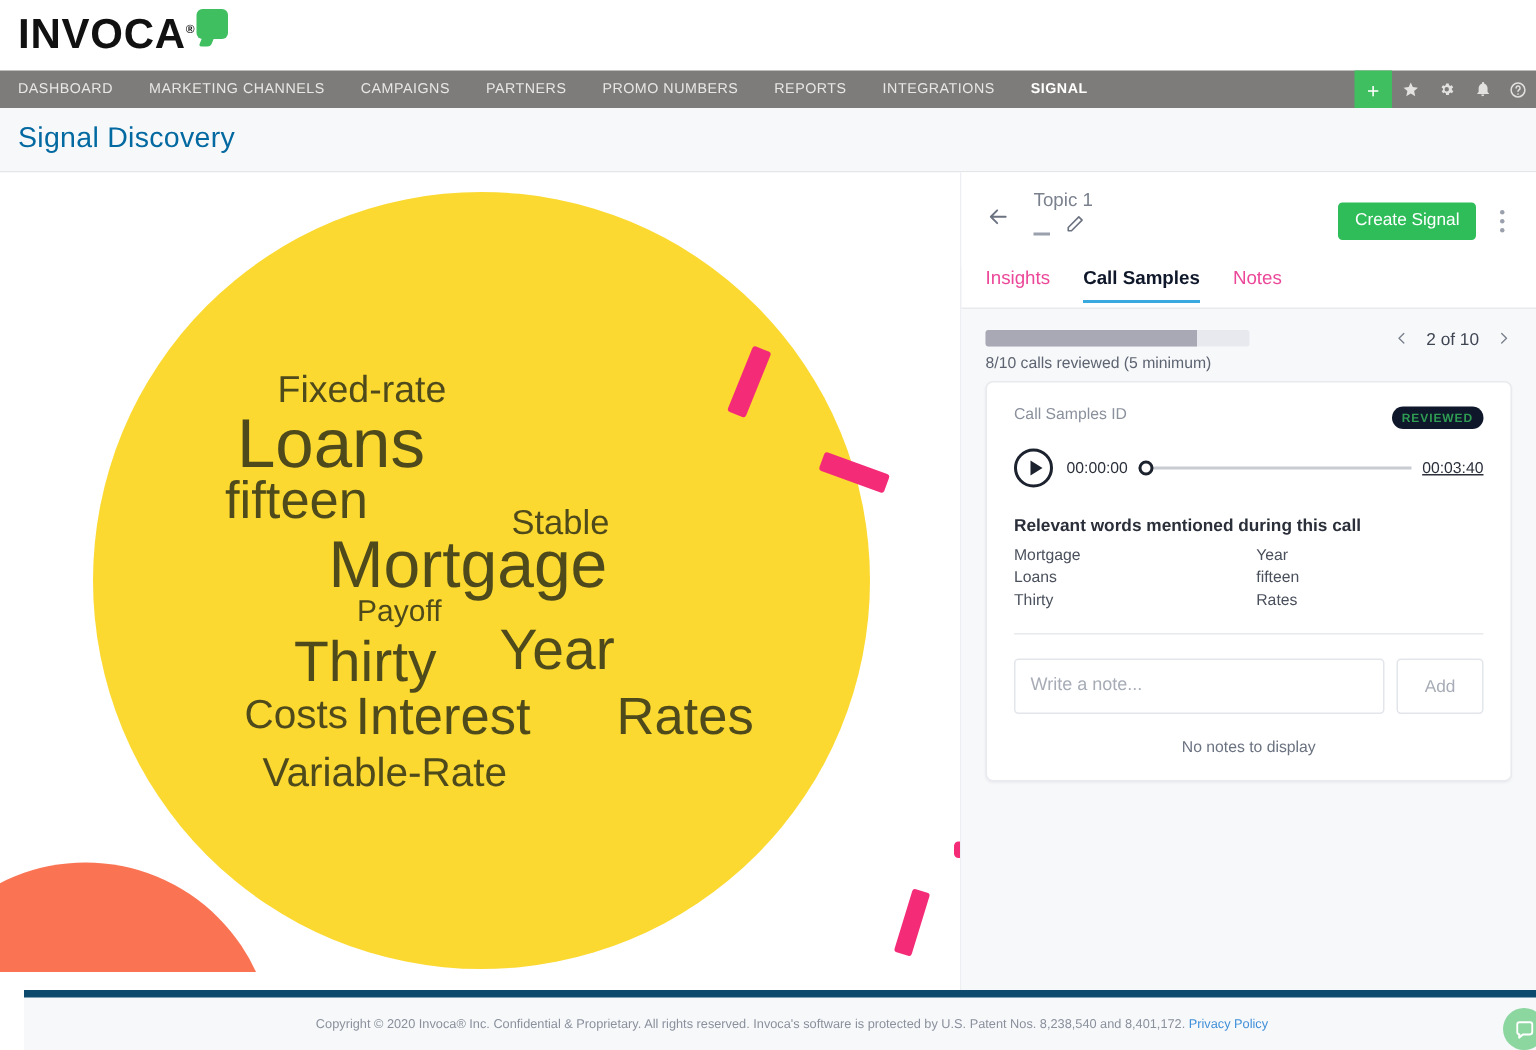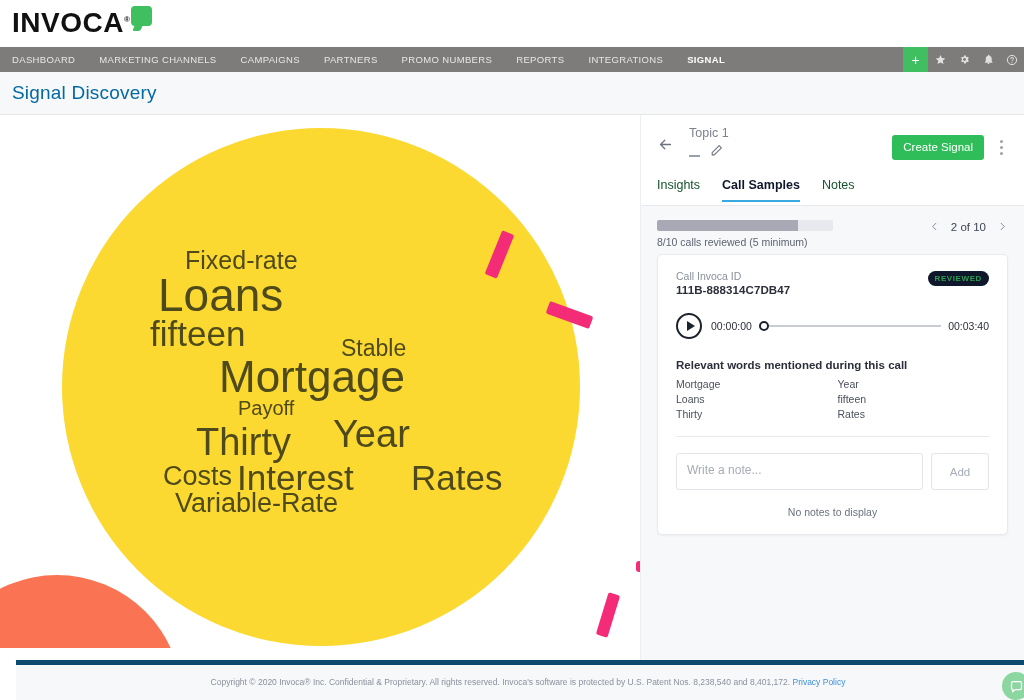--- a/index.html
+++ b/index.html
@@ -149,21 +149,21 @@
     justify-content:center; gap: 3px;
   }
   .kebab i { width: 3px; height: 3px; border-radius:50%; background:#9aa1ad; display:block; }
 
   .tabs {
     position: relative; height: 28px; padding-left: 16px;
     display: flex; align-items: flex-start; gap: 22px;
     border-bottom: 1px solid #e8eaee;
   }
   .tab {
-    font-size: 12.5px; color: #14532d; cursor: pointer;
+    font-size: 12.5px; color: #ec4899; cursor: pointer;
     padding-bottom: 8px; border-bottom: 2px solid transparent;
   }
   .tab.active { color: #0f172a; font-weight: 700; border-bottom-color: #39a9e0; }
 
   .panel-body {
     position: relative; background: #f7f8fa;
     height: 454px; padding: 12px 16px 0 16px;
   }
   .prog-row { position: relative; height: 36px; }
   .prog-track {
@@ -212,21 +212,21 @@
   .scrub {
     position: relative; flex: 1; height: 12px; margin: 0 7px;
     display:flex; align-items:center; cursor:pointer;
   }
   .scrub-line { width:100%; height: 1.5px; background: #c9ccd3; }
   .scrub-knob {
     position: absolute; left: 0; top: 1px;
     width: 10px; height: 10px; border-radius: 50%;
     border: 2.5px solid #1c222e; background: #fff;
   }
-  .time-tot { font-size: 10.5px; color: #2a2f3a; }
+  .time-tot { font-size: 10.5px; color: #2a2f3a; text-decoration: underline; }
 
   .relwords-title {
     margin-top: 20px; font-size: 11.5px; font-weight: 700; color: #2a2f3a;
   }
   .relwords-grid {
     margin-top: 7px; display: grid;
     grid-template-columns: 1fr 1fr; column-gap: 10px; row-gap: 3px;
   }
   .relword { font-size: 10.5px; color: #4a505c; }
 
@@ -335,21 +335,21 @@
           <span class="cloud-word" style="left: 158px; top: 157px; font-size: 46px;">Loans</span>
           <span class="cloud-word" style="left: 150px; top: 201px; font-size: 35px;">fifteen</span>
           <span class="cloud-word" style="left: 341px; top: 222px; font-size: 23px;">Stable</span>
           <span class="cloud-word" style="left: 219px; top: 240px; font-size: 44px;">Mortgage</span>
           <span class="cloud-word" style="left: 238px; top: 283px; font-size: 20px;">Payoff</span>
           <span class="cloud-word" style="left: 333px; top: 300px; font-size: 38px;">Year</span>
           <span class="cloud-word" style="left: 196px; top: 308px; font-size: 38px;">Thirty</span>
           <span class="cloud-word" style="left: 163px; top: 348px; font-size: 27px;">Costs</span>
           <span class="cloud-word" style="left: 237px; top: 345px; font-size: 35px;">Interest</span>
           <span class="cloud-word" style="left: 411px; top: 345px; font-size: 35px;">Rates</span>
-          <span class="cloud-word" style="left: 175px; top: 375px; font-size: 27px;">Variable-Rate</span>
+          <span class="cloud-word" style="left: 175px; top: 387px; font-size: 27px;">Variable-Rate</span>
         </div>
     </div>
 
     <div class="panel-nub"></div>
 
     <div class="detail-pane">
 
       <div class="detail-head">
         <div class="back-arrow">
           <svg width="17" height="17" viewBox="0 0 24 24" fill="none" stroke="currentColor" stroke-width="1.8" stroke-linecap="round" stroke-linejoin="round">
@@ -395,22 +395,21 @@
             <span class="pager-text">2 of 10</span>
             <span class="pager-arrow">
               <svg width="11" height="11" viewBox="0 0 24 24" fill="none" stroke="currentColor" stroke-width="2" stroke-linecap="round" stroke-linejoin="round">
                   <path d="M9 5l7 7-7 7"></path>
                 </svg>
             </span>
           </div>
         </div>
 
         <div class="call-card">
-          <div class="crid-label">Call Invoca ID</div>
-          <div class="crid-value">111B-888314C7DB47</div>
+          <div class="crid-label">Call Samples ID</div>
           <div class="reviewed-badge">REVIEWED</div>
 
           <div class="player">
             <div class="play-btn">
                 <span class="play-tri"></span>
               </div>
             <span class="time-cur">00:00:00</span>
             <span class="scrub">
               <span class="scrub-line"></span>
               <span class="scrub-knob"></span>

